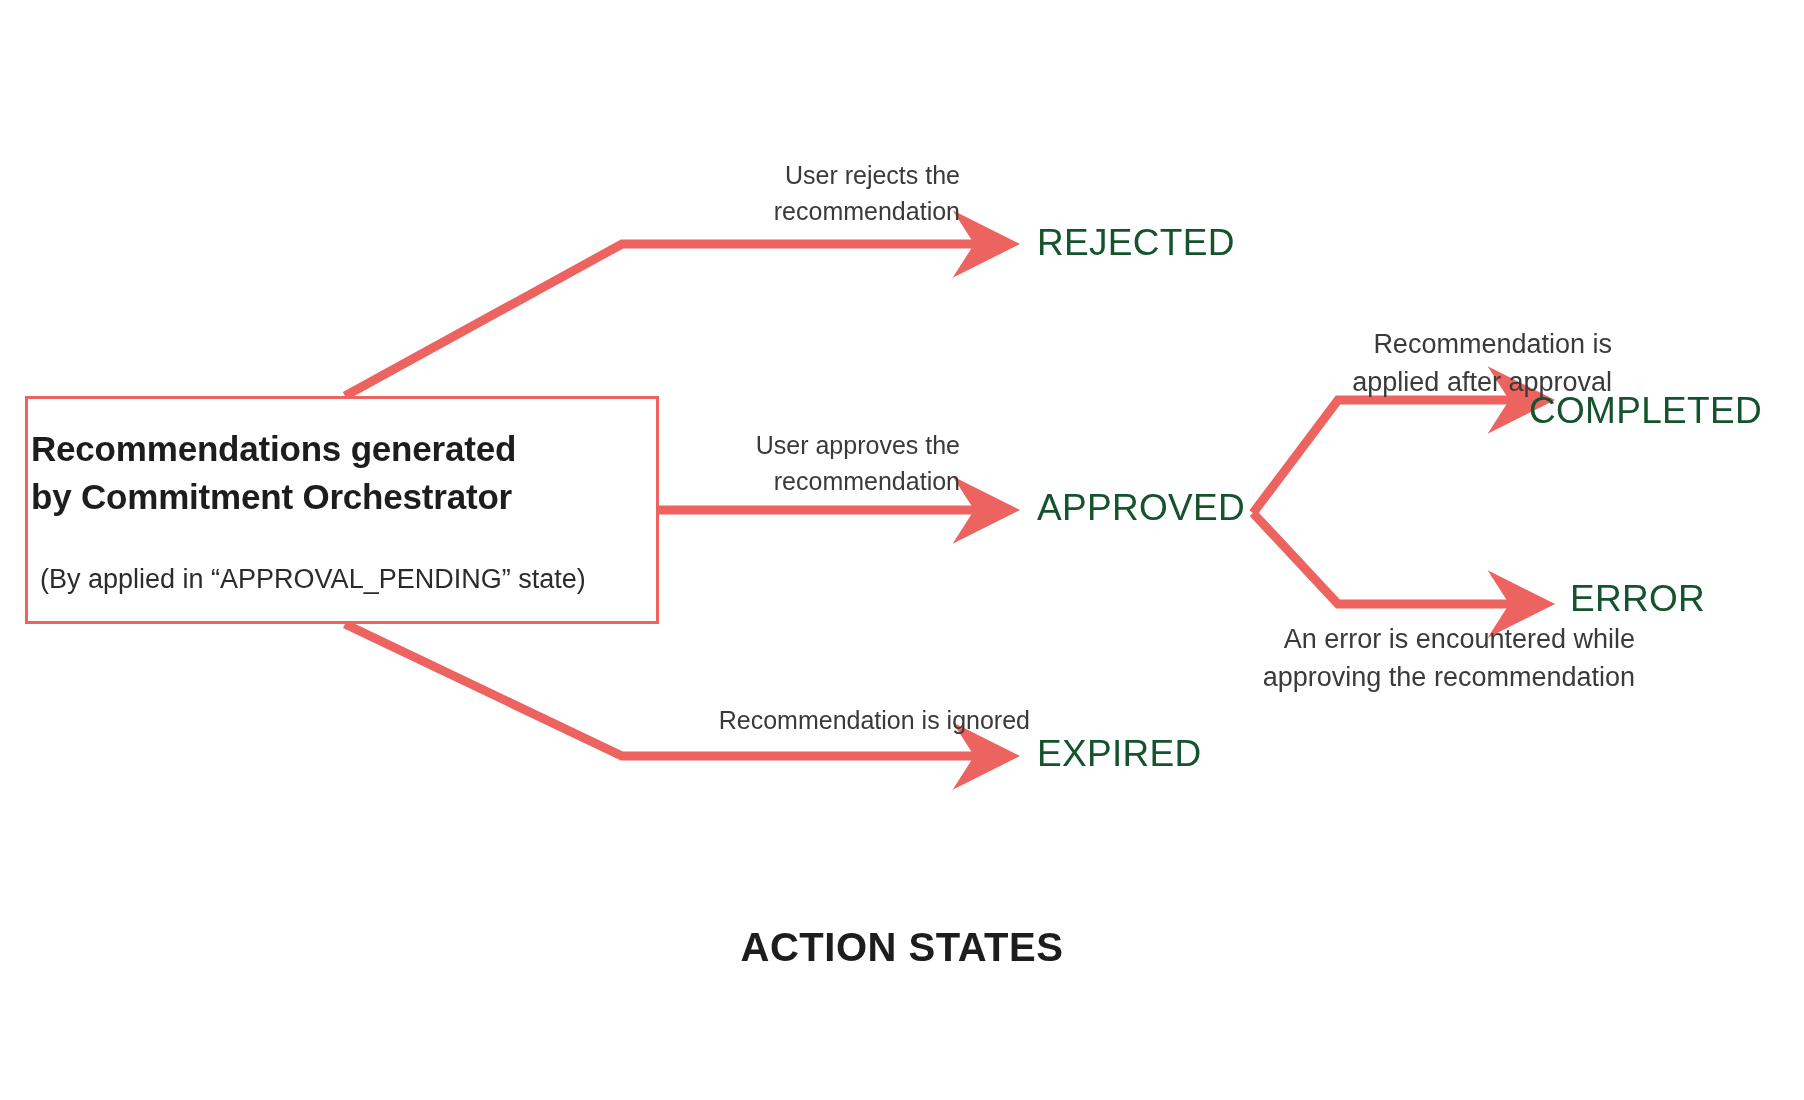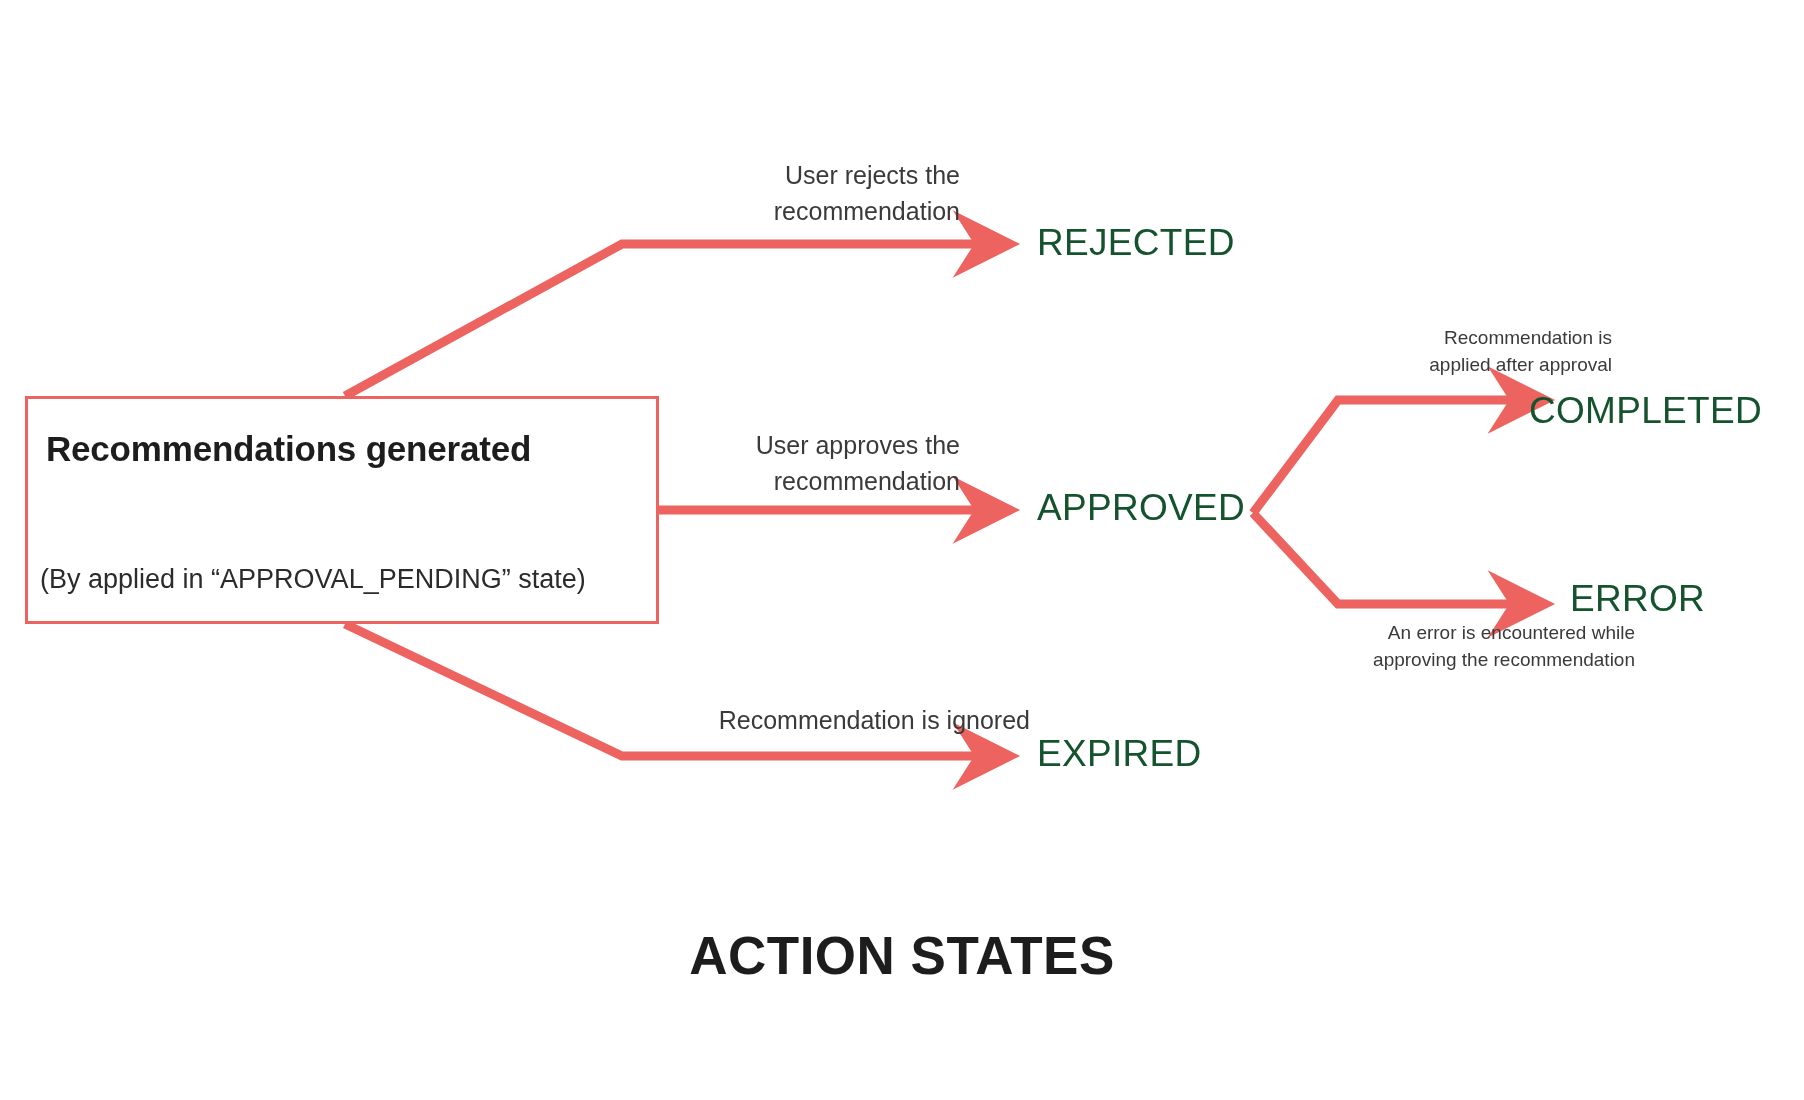--- a/index.html
+++ b/index.html
@@ -30,21 +30,21 @@
   
   .source-box {
     position: absolute;
     left: 25px;
     top: 396px;
     width: 634px;
     height: 228px;
     box-sizing: border-box;
     border: 3px solid #ec635f;
     background: #ffffff;
-    padding: 26px 18px 0 18px;
+    padding: 26px 18px 0 3px;
   }
   .source-title {
     font-size: 35px;
     font-weight: bold;
     color: #1d1d1d;
     line-height: 1.38;
     letter-spacing: -0.2px;
     white-space: nowrap;
   }
   .source-sub {
@@ -75,36 +75,36 @@
   
   .edge-label {
     position: absolute;
     color: #3a3a3a;
     font-weight: 400;
     text-align: right;
     line-height: 1.42;
     white-space: pre-line;
   }
   .edge-label.big   { font-size: 25px; }
-  .edge-label.small { font-size: 19px; }
+  .edge-label.small { font-size: 27px; }
 
   .lbl-rejected  { left: 620px;  top: 158px; width: 340px; }
   .lbl-approved  { left: 620px;  top: 428px; width: 340px; }
   .lbl-expired   { left: 560px;  top: 703px; width: 470px; }
   .lbl-completed { left: 1262px; top: 325px; width: 350px; }
   .lbl-error     { left: 1235px; top: 620px; width: 400px; }
 
   
   .diagram-title {
     position: absolute;
     left: 0;
     top: 925px;
     width: 1804px;
     text-align: center;
-    font-size: 53px;
+    font-size: 40px;
     font-weight: bold;
     color: #1d1d1d;
     letter-spacing: 0.5px;
   }
 </style>
 </head>
 <body>
 
 <div id="stage">
 
@@ -121,20 +121,21 @@
 
     <path d="M 345 624 L 622 756 L 1010 756" fill="none" stroke="#ec635f" stroke-width="9" stroke-linecap="butt" stroke-linejoin="miter" marker-end="url(#ah)"></path>
 
     <path d="M 1253 513 L 1338 400 L 1545 400" fill="none" stroke="#ec635f" stroke-width="9" stroke-linecap="butt" stroke-linejoin="miter" marker-end="url(#ah)"></path>
 
     <path d="M 1253 513 L 1338 604 L 1545 604" fill="none" stroke="#ec635f" stroke-width="9" stroke-linecap="butt" stroke-linejoin="miter" marker-end="url(#ah)"></path>
   </svg>
 
   <div class="source-box">
     <div class="source-title">Recommendations generated</div>
+    <div class="source-title">by Commitment Orchestrator</div>
     <div class="source-sub">(By applied in “APPROVAL_PENDING” state)</div>
   </div>
 
   <div class="edge-label big lbl-rejected">User rejects the
 recommendation</div>
   <div class="edge-label big lbl-approved">User approves the
 recommendation</div>
   <div class="edge-label big lbl-expired">Recommendation is ignored</div>
   <div class="edge-label small lbl-completed">Recommendation is
 applied after approval</div>

